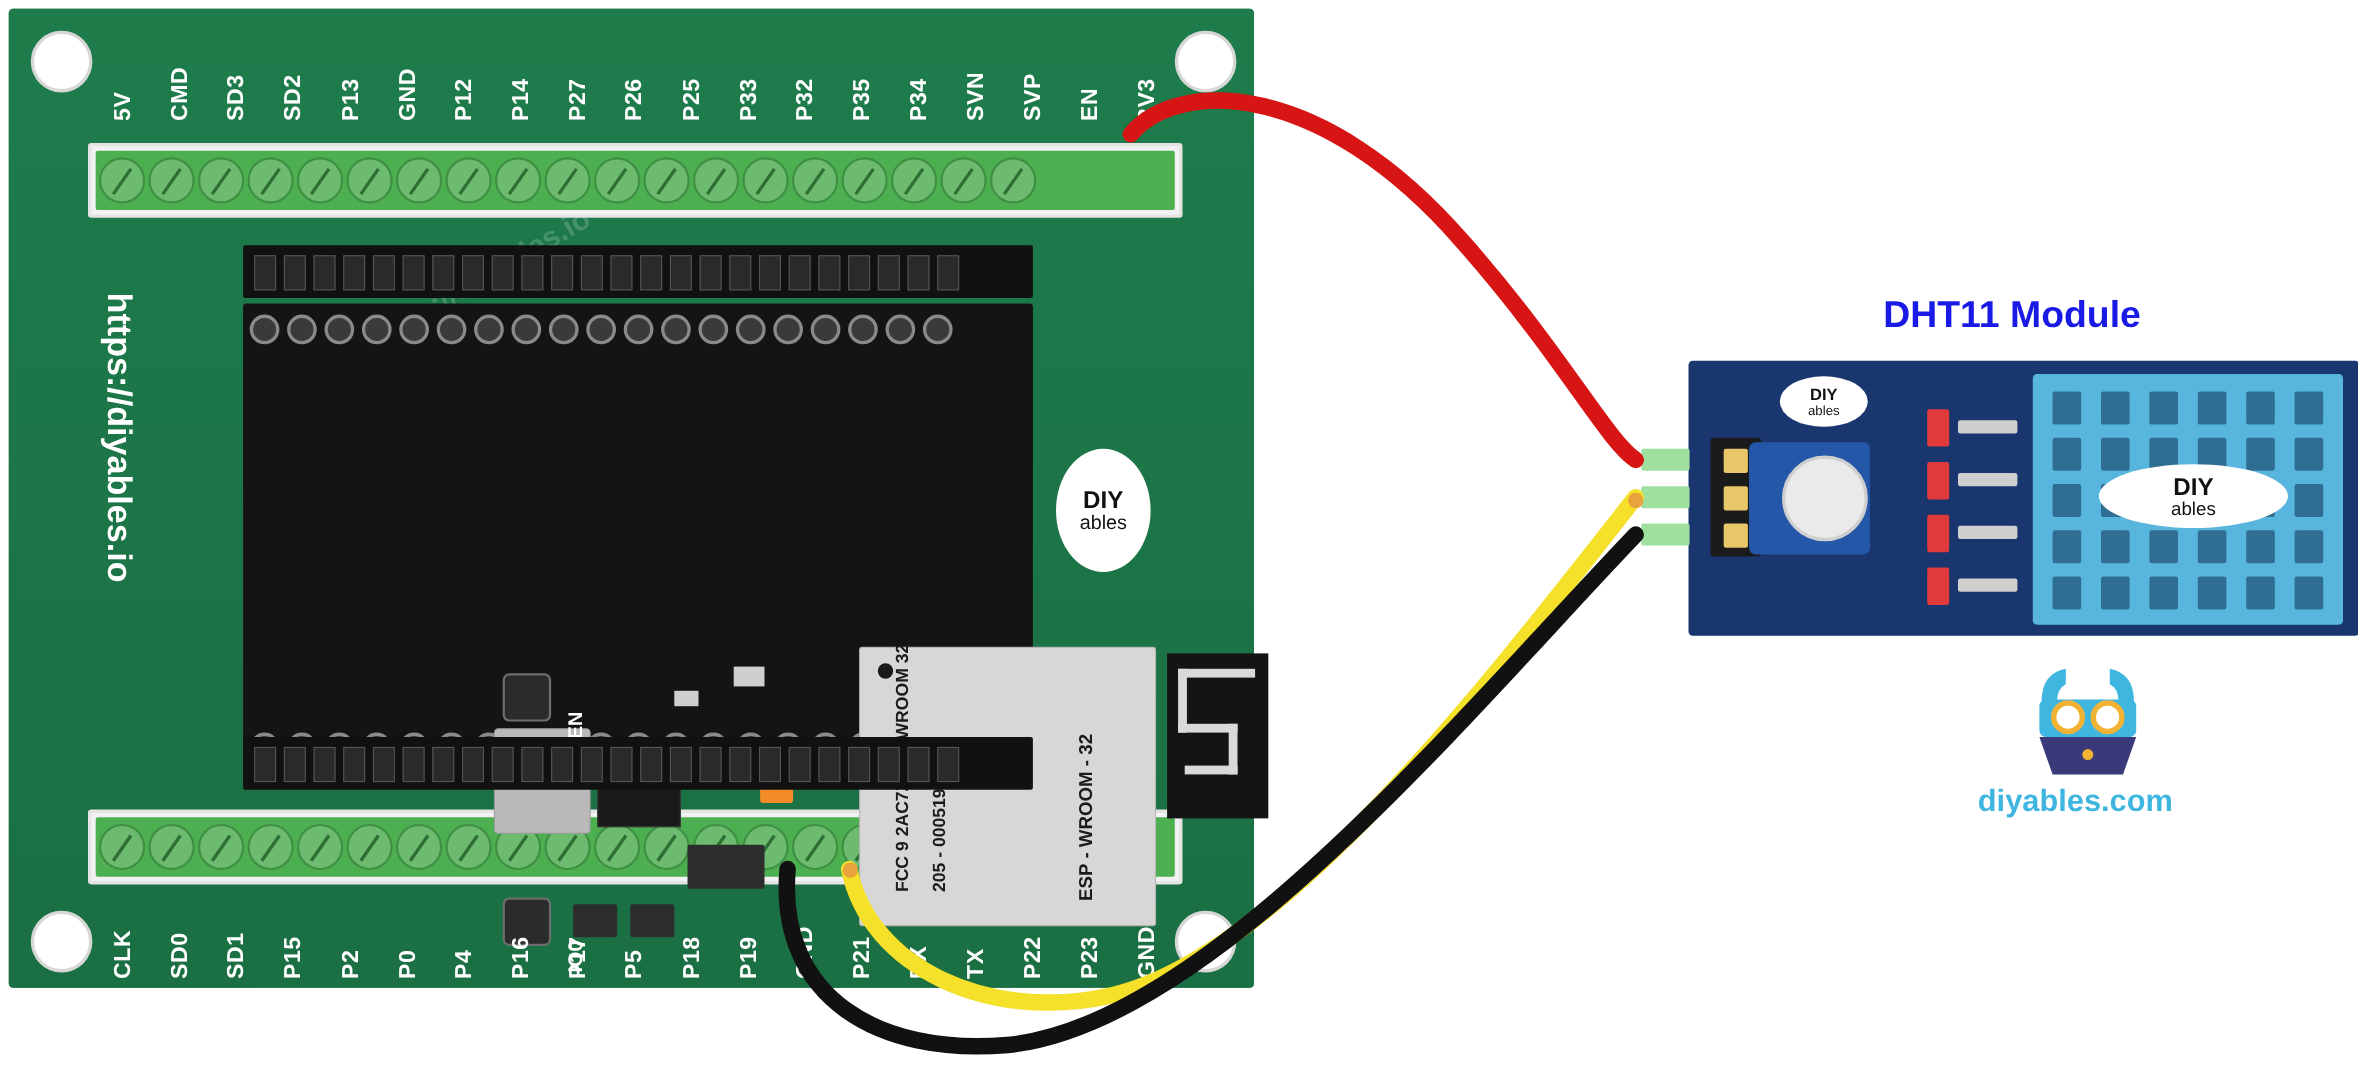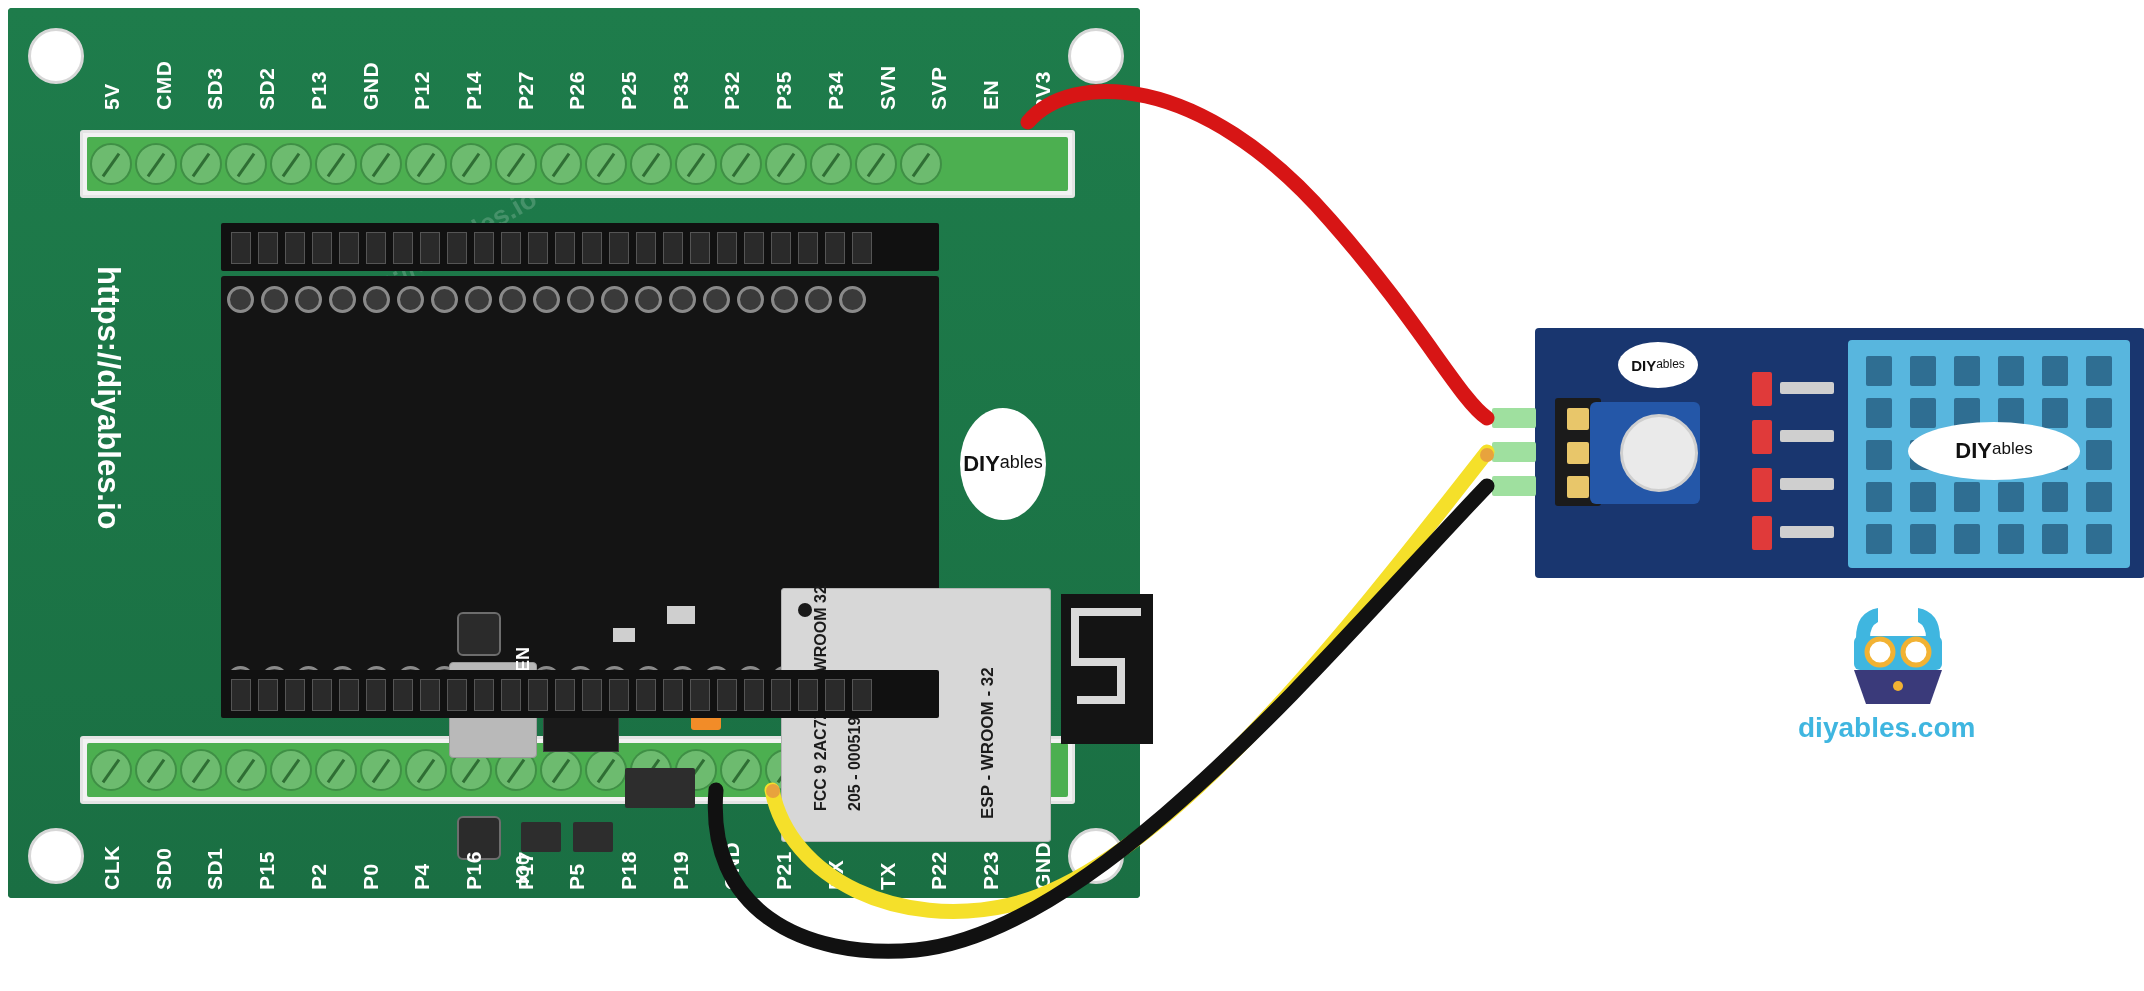--- a/index.html
+++ b/index.html
@@ -69,21 +69,21 @@
         transform-origin:left top;transform:rotate(-90deg);}
   .cap-orange{position:absolute;left:470px;top:396px;width:30px;height:58px;
         background:#f28c28;border-radius:3px;}
   .smd{position:absolute;background:#cfcfcf;}
   .smd-dark{position:absolute;background:#2d2d2d;border-radius:2px;}
 
   
   .oval-logo{position:absolute;border-radius:50%;background:#ffffff;
         display:flex;align-items:center;justify-content:center;}
   .oval-board{left:952px;top:400px;width:86px;height:112px;transform:rotate(0deg);}
-  .logo-inner{display:flex;flex-direction:row;line-height:1;}
+  .logo-inner{display:flex;flex-direction:column;align-items:center;line-height:1;}
   .logo-d{font-weight:bold;}
 
   
   .wm{position:absolute;color:rgba(255,255,255,0.18);font-size:27px;font-weight:bold;
       white-space:nowrap;transform-origin:left top;}
 
   
   .dht-mod{position:absolute;left:1535px;top:328px;width:610px;height:250px;
       background:#19366f;border-radius:4px;}
   .dht-blue{position:absolute;left:1848px;top:340px;width:282px;height:228px;
@@ -356,20 +356,21 @@
       <div class="pin-label" style="left: 668.7px; top: 890px;">P19</div>
       <div class="pin-label" style="left: 720.4px; top: 890px;">GND</div>
       <div class="pin-label" style="left: 772.1px; top: 890px;">P21</div>
       <div class="pin-label" style="left: 823.8px; top: 890px;">RX</div>
       <div class="pin-label" style="left: 875.5px; top: 890px;">TX</div>
       <div class="pin-label" style="left: 927.2px; top: 890px;">P22</div>
       <div class="pin-label" style="left: 978.9px; top: 890px;">P23</div>
       <div class="pin-label" style="left: 1030.6px; top: 890px;">GND</div>
     </div>
 
+  <div class="dht-title">DHT11 Module</div>
 
   <div class="dht-mod"></div>
 
   <div class="pinhdr"></div>
   <div class="pin-gold" style="top:408px;"></div>
   <div class="pin-gold" style="top:442px;"></div>
   <div class="pin-gold" style="top:476px;"></div>
 
   <div class="pad" style="top:408px;"></div>
   <div class="pad" style="top:442px;"></div>

